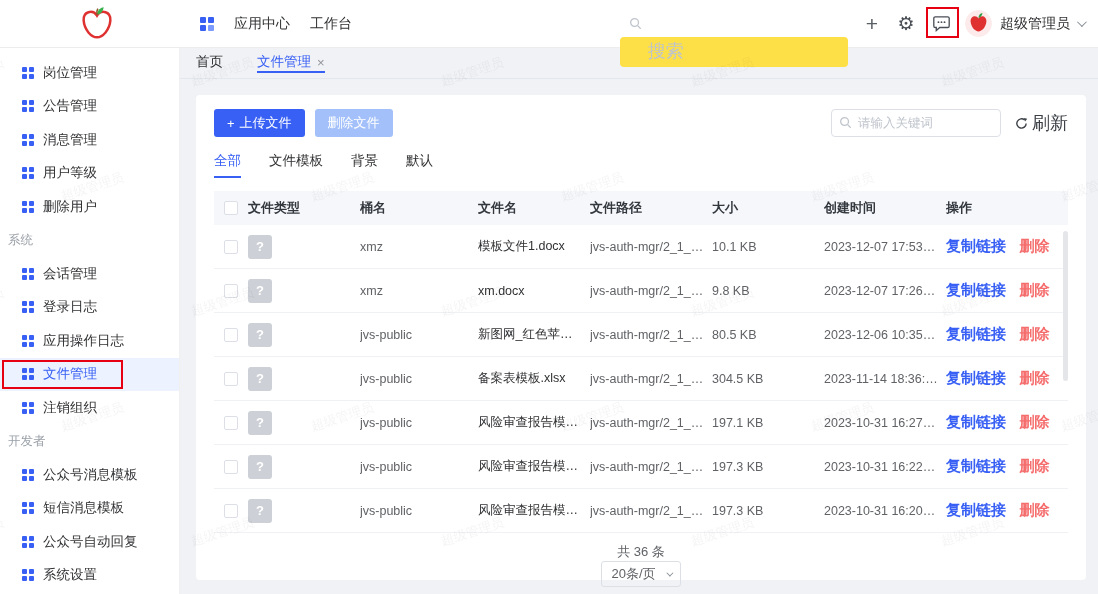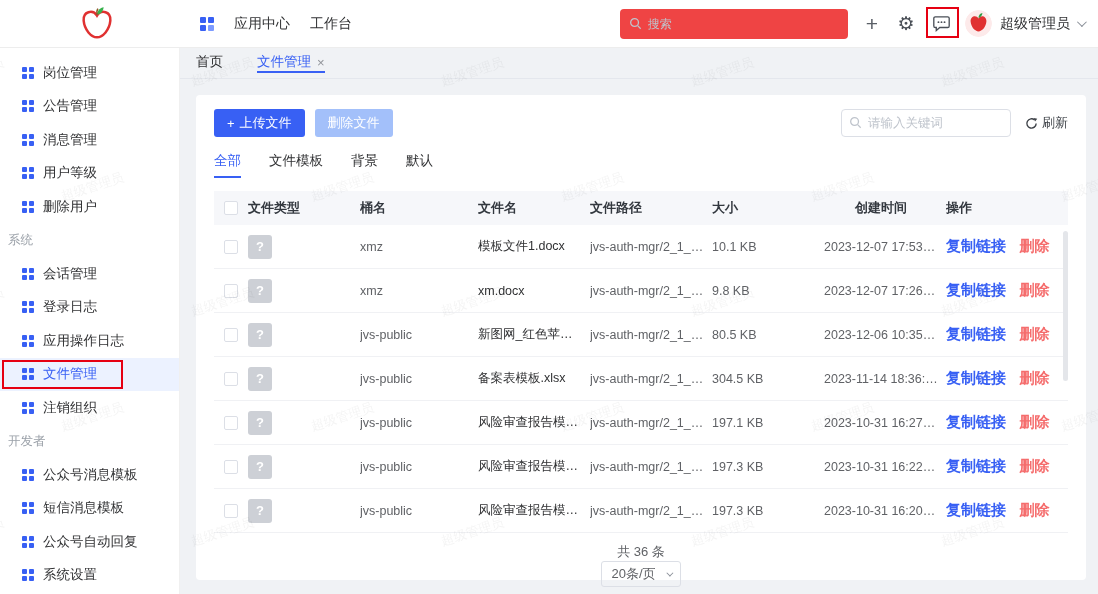--- a/index.html
+++ b/index.html
@@ -9,21 +9,21 @@
 
   
   .topbar { position:absolute; top:0; left:0; right:0; height:48px; background:#fff; border-bottom:1px solid #ededed; display:flex; align-items:center; padding:0 14px; z-index:10; }
   .logo-wrap { width:166px; display:flex; justify-content:center; align-items:center; }
   .apps-grid { display:grid; grid-template-columns:6px 6px; grid-template-rows:6px 6px; gap:2px; margin-left:20px; cursor:pointer; }
   .apps-grid i { background:#3860f4; border-radius:1px; }
   .apps-grid i:nth-child(4) { background:#7d9bff; }
   .topnav { display:flex; align-items:center; }
   .topnav .nav-item { font-size:14px; color:#303133; margin-left:20px; cursor:pointer; }
   .gsearch { position:relative; margin-left:auto; width:228px; height:30px; }
-  .gsearch input { width:100%; height:30px; background:#ef4444; border:none; border-radius:4px; padding:0 10px 0 28px; font-size:12px; outline:none; }
+  .gsearch input { width:100%; height:30px; background:#fde047; border:none; border-radius:4px; padding:0 10px 0 28px; font-size:18px; outline:none;margin-top:28px; }
   .gsearch .mag { position:absolute; left:9px; top:8px; }
   input::placeholder { color:#bfc4cc; }
   .hicon { display:flex; align-items:center; justify-content:center; cursor:pointer; color:#4a4f57; }
   .plus { font-size:21px; font-weight:300; margin-left:18px; color:#5a5f66; }
   .gear { font-size:19px; margin-left:16px; width:24px; }
   .chat { margin-left:14px; }
   .avatar { margin-left:14px; width:27px; height:27px; border-radius:50%; overflow:hidden; cursor:pointer; }
   .uname { font-size:14px; color:#303133; margin-left:8px; cursor:pointer; }
   .chev { width:7px; height:7px; border-right:1.5px solid #8a8f98; border-bottom:1.5px solid #8a8f98; transform:rotate(45deg) translateY(-2px); margin-left:7px; }
   .chev.sm { width:5px; height:5px; margin-left:2px; }
@@ -45,38 +45,38 @@
 
   .card { position:absolute; left:16px; right:12px; top:47px; bottom:14px; background:#fff; border-radius:4px; padding:14px 18px; z-index:1; }
 
   .toolbar { display:flex; align-items:center; height:28px; }
   .btn { height:28px; border:none; border-radius:3px; color:#fff; font-size:13px; padding:0 13px; cursor:pointer; display:flex; align-items:center; gap:5px; font-family:inherit; }
   .btn-upload { background:#3860f4; }
   .btn-delete { background:#a3c0fa; margin-left:10px; cursor:not-allowed; }
   .kwsearch { position:relative; margin-left:auto; width:170px; height:28px; }
   .kwsearch input { width:100%; height:28px; border:1px solid #dcdfe6; border-radius:4px; padding:0 8px 0 26px; font-size:12.5px; outline:none; }
   .kwsearch .mag { position:absolute; left:8px; top:7px; }
-  .refresh { display:flex; align-items:center; gap:4px; margin-left:14px; font-size:13px; color:#3c4046; cursor:pointer; }
+  .refresh { display:flex; align-items:center; gap:4px; margin-left:14px; font-size:18px; color:#3c4046; cursor:pointer; }
 
   .filters { display:flex; gap:28px; margin-top:14px; height:28px; align-items:center; }
   .ftab { font-size:13.5px; color:#303133; cursor:pointer; padding-bottom:6px; border-bottom:2px solid transparent; }
   .ftab.active { color:#3860f4; border-bottom-color:#3860f4; }
 
   .tbl { margin-top:12px; position:relative; }
   .thead { display:flex; align-items:center; height:34px; background:#f6f7fa; font-size:13px; color:#33383f; font-weight:600; }
   .trow { display:flex; align-items:center; height:44px; border-bottom:1px solid #f0f1f4; font-size:12.5px; color:#606266; }
   .c { padding-right:8px; overflow:hidden; white-space:nowrap; text-overflow:ellipsis; }
   .c-check { flex:0 0 34px; display:flex; justify-content:center; padding-right:0; }
   .c-type { flex:0 0 112px; }
   .c-bucket { flex:0 0 118px; }
   .c-name { flex:0 0 112px; color:#303133; }
   .thead .c-name { color:#33383f; }
   .c-path { flex:0 0 122px; }
   .c-size { flex:0 0 112px; }
-  .c-created { flex:0 0 122px;text-align:center; }
+  .c-created { flex:0 0 122px; }
   .c-actions { flex:1; }
   .cb { width:14px; height:14px; border:1px solid #dcdfe6; border-radius:2px; background:#fff; cursor:pointer; }
   .ficon { width:24px; height:24px; background:#cdd0d6; border-radius:3px; color:#fff; font-size:13px; font-weight:bold; display:flex; align-items:center; justify-content:center; }
   .lnk { font-size:15px; font-weight:600; cursor:pointer; text-decoration:none; }
   .lnk.copy { color:#3860f4; }
   .lnk.del { color:#f56c6c; margin-left:10px; }
   .vscroll { position:absolute; right:0px; top:40px; width:5px; height:150px; background:#e4e6ea; border-radius:3px; }
 
   .pager { display:flex; align-items:center; justify-content:flex-end; margin-top:10px; font-size:13px; color:#606266;flex-direction:column; }
   .pg-size { display:flex; align-items:center; gap:8px; border:1px solid #dcdfe6; border-radius:3px; height:26px; padding:0 9px; cursor:pointer; color:#606266; }

